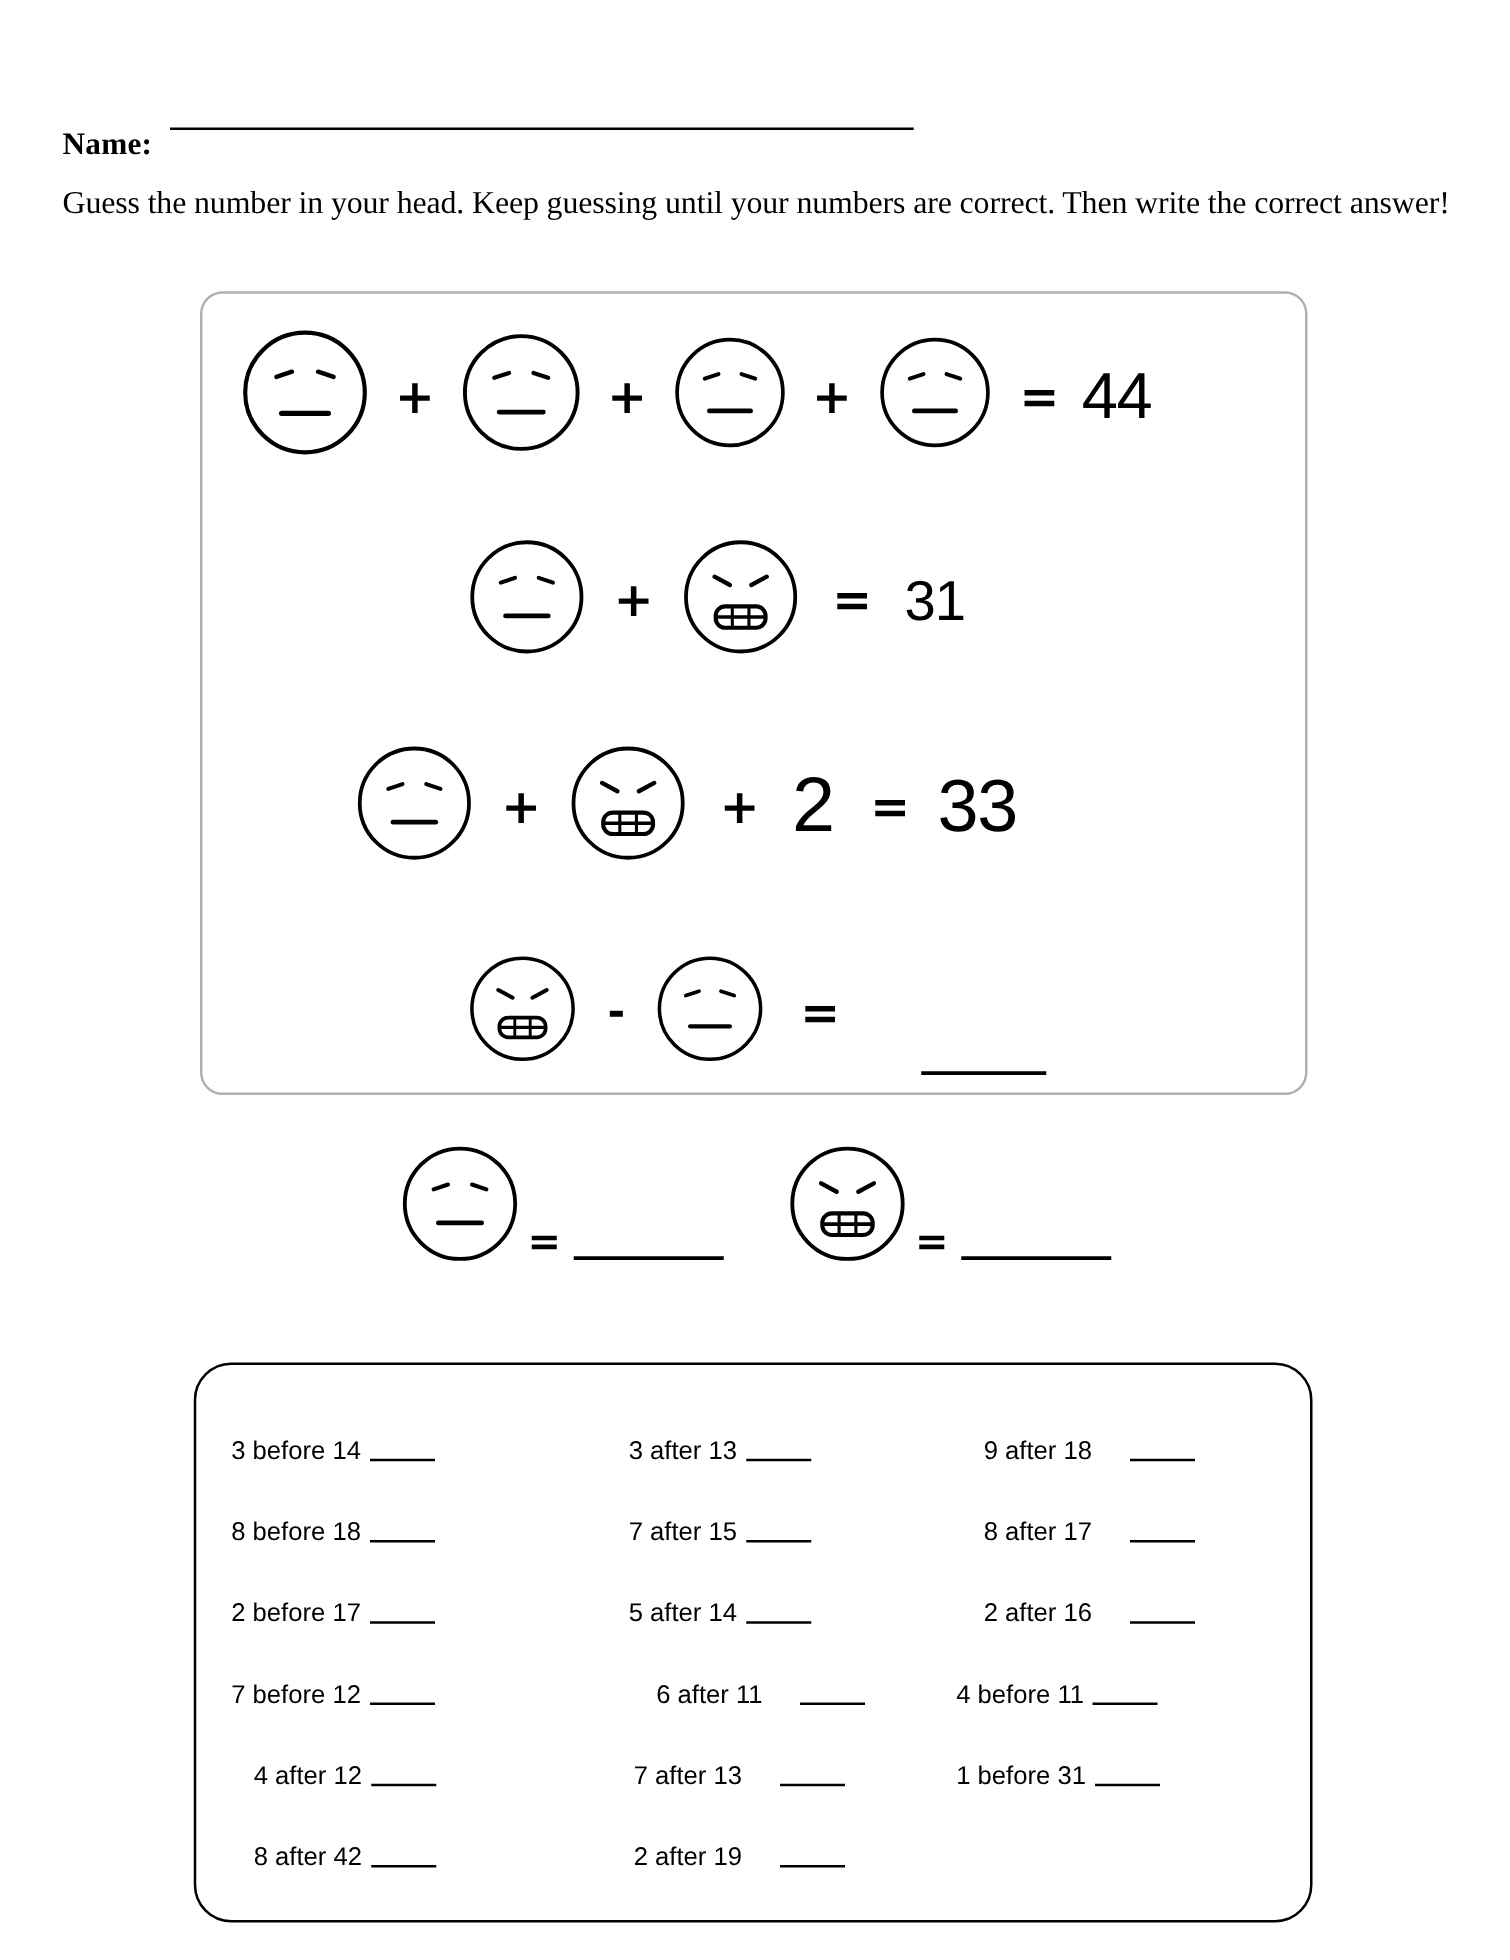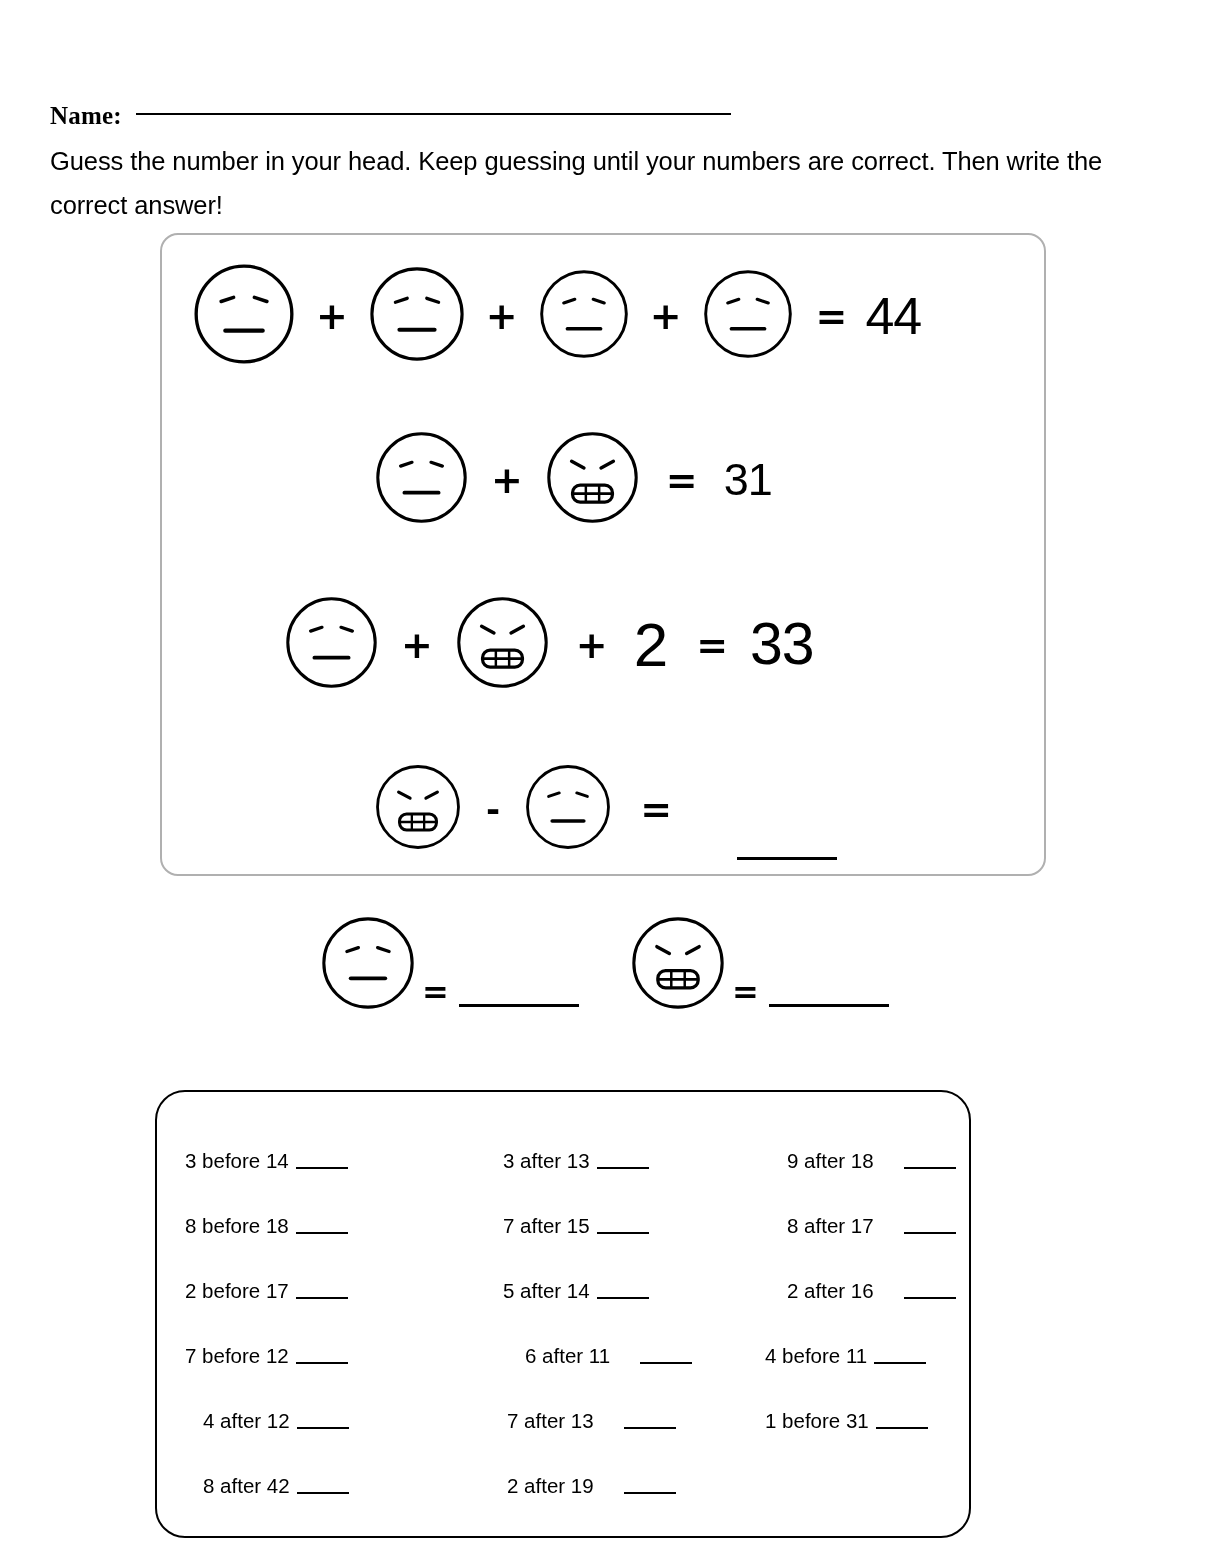--- a/index.html
+++ b/index.html
@@ -15,21 +15,21 @@
     position: relative;
     overflow: hidden;
   }
 
   
   .name-row {
     position: absolute;
     left: 50px;
     top: 102px;
     display: flex;
-    align-items: center;
+    align-items: flex-start;
   }
   .name-label {
     font-family: "Liberation Serif", serif;
     font-weight: bold;
     font-size: 25px;
     letter-spacing: 0.2px;
   }
   .name-line {
     width: 595px;
     height: 0;
@@ -38,20 +38,21 @@
     margin-bottom: 5px;
   }
   .instructions {
     position: absolute;
     left: 50px;
     top: 140px;
     width: 1110px;
     font-size: 25.5px;
     line-height: 1.72;
     letter-spacing: -0.1px;
+    font-family: Liberation Serif, serif;
   }
 
   
   .puzzle-box {
     position: absolute;
     left: 160px;
     top: 233px;
     width: 886px;
     height: 643px;
     border: 2px solid #b0b0b0;
@@ -115,21 +116,21 @@
     font-weight: bold;
     font-family: "DejaVu Sans", sans-serif;
     margin-bottom: 4px;
   }
 
   
   .practice-box {
     position: absolute;
     left: 155px;
     top: 1090px;
-    width: 816px;
+    width: 895px;
     height: 448px;
     border: 2.5px solid #000;
     border-radius: 30px;
     box-sizing: border-box;
   }
   .practice-grid {
     position: absolute;
     left: 28px;
     top: 36px;
     width: 840px;

